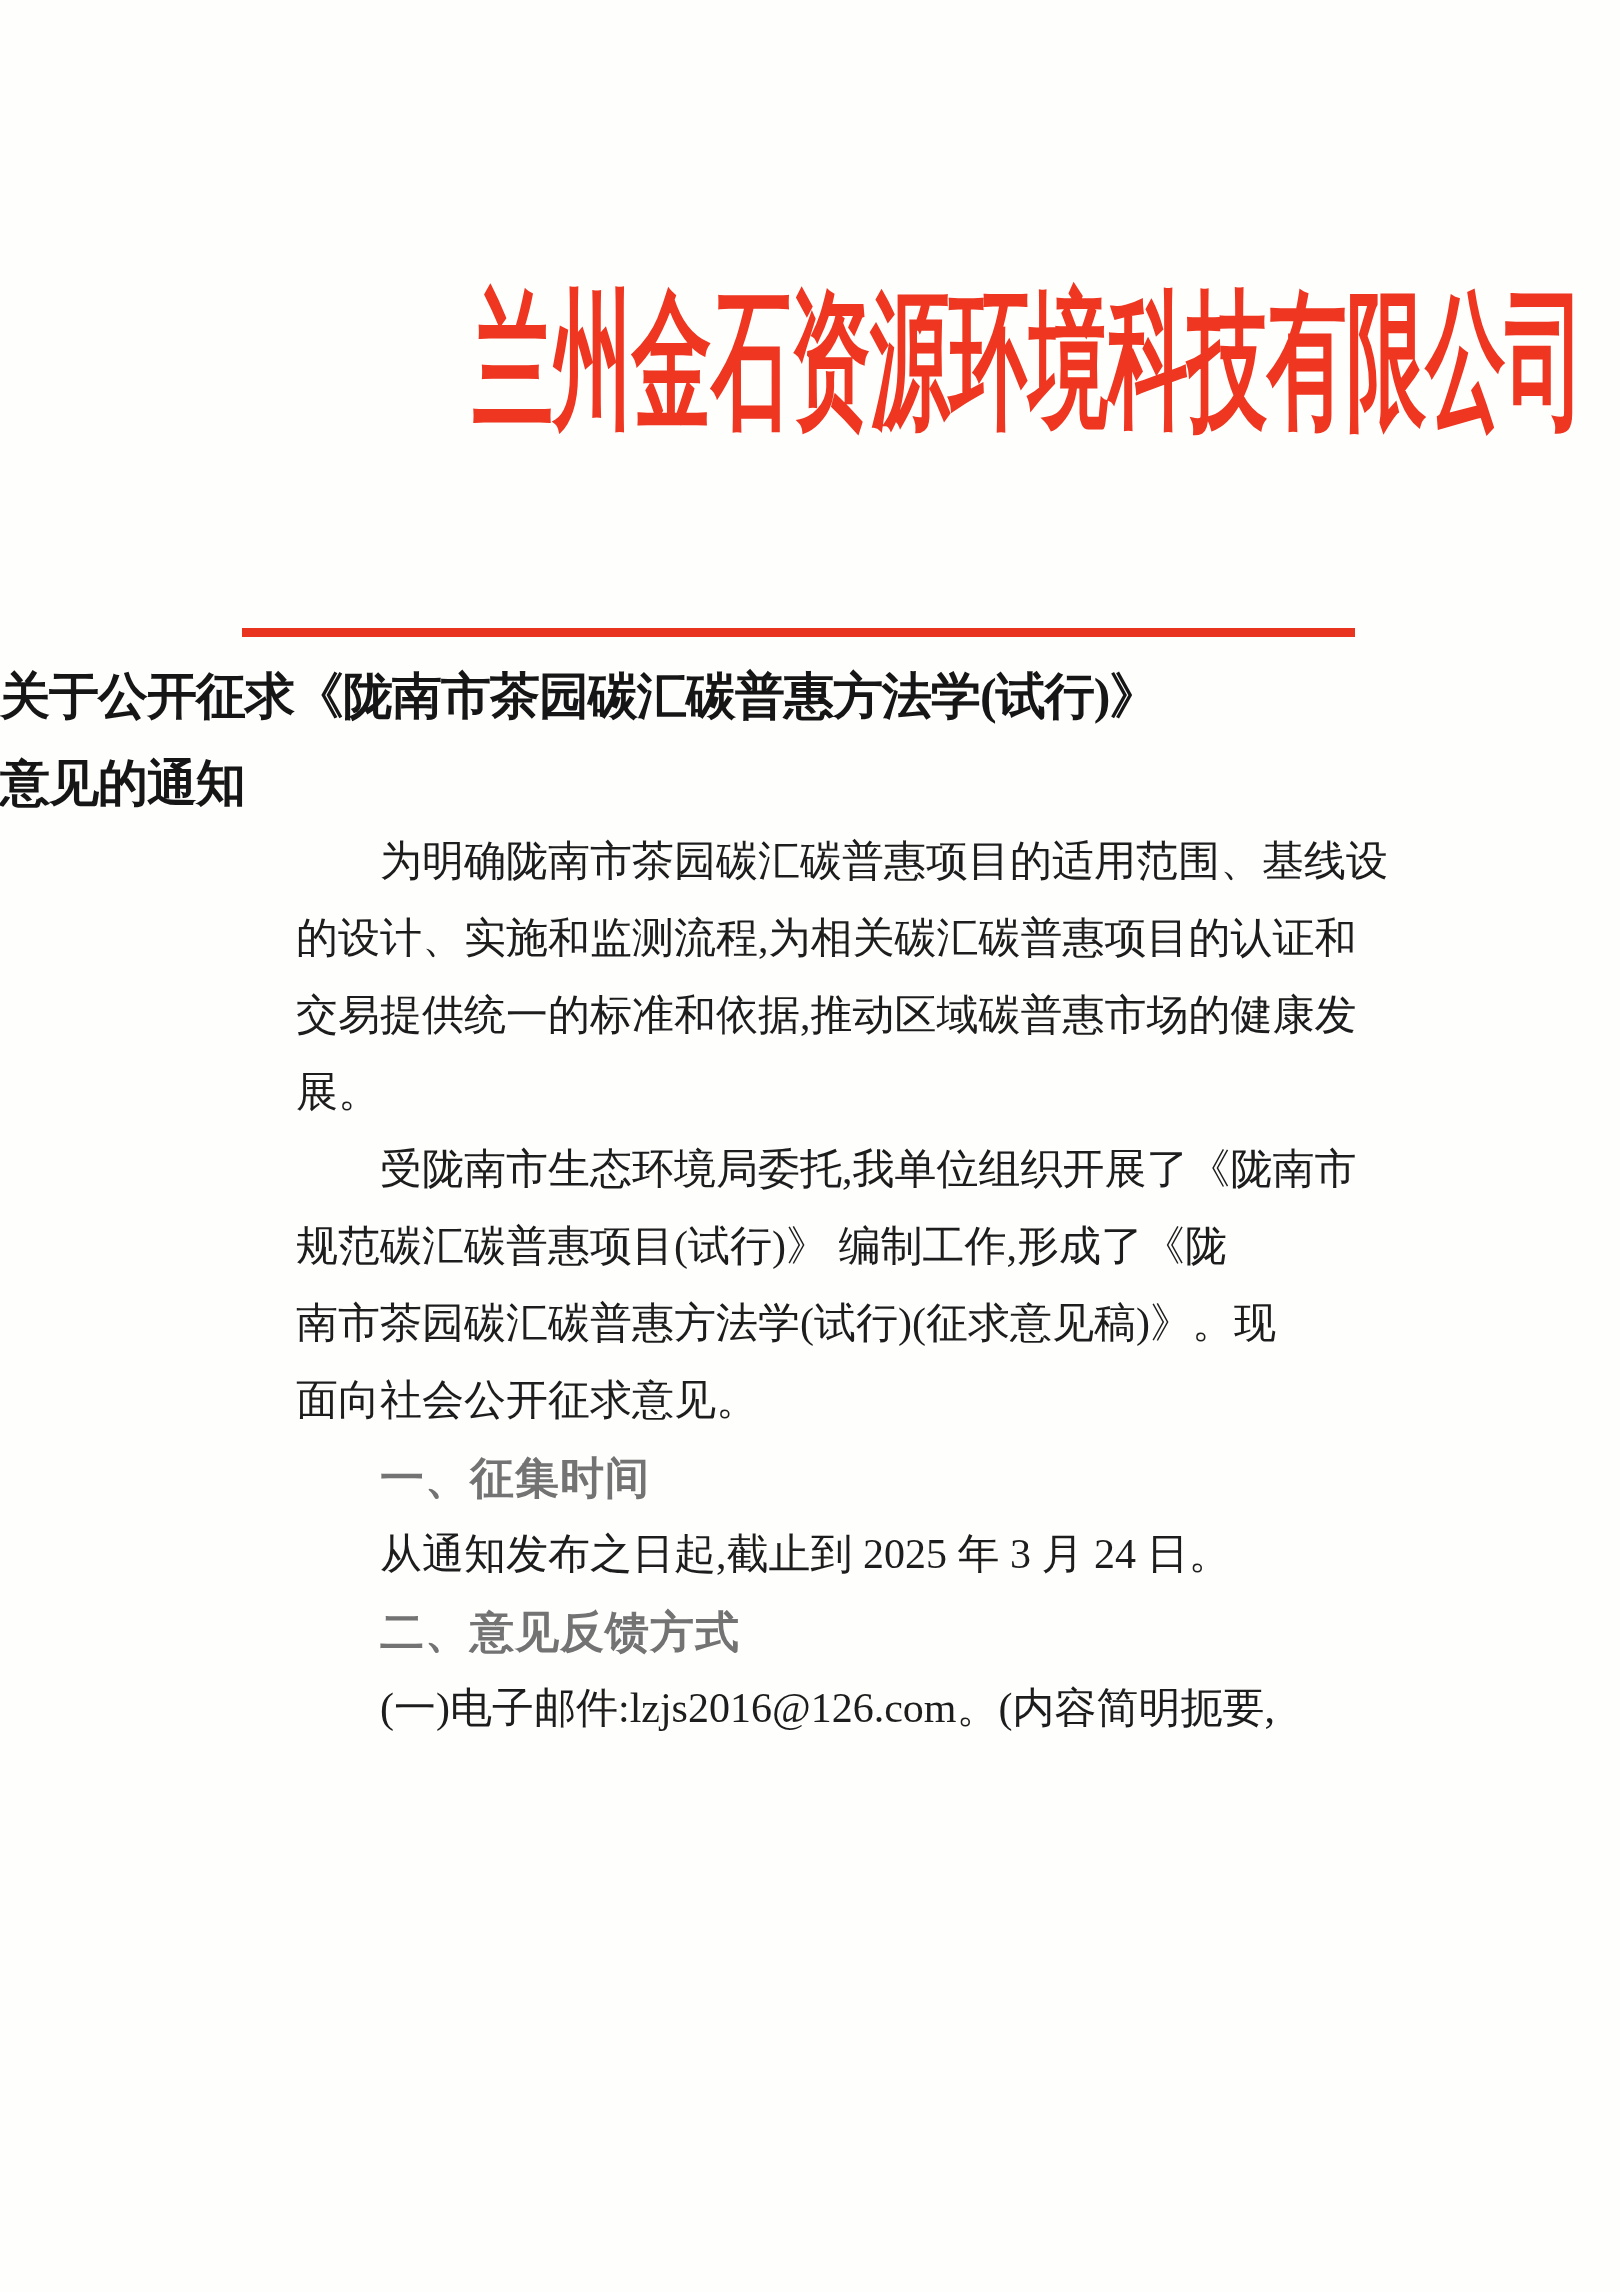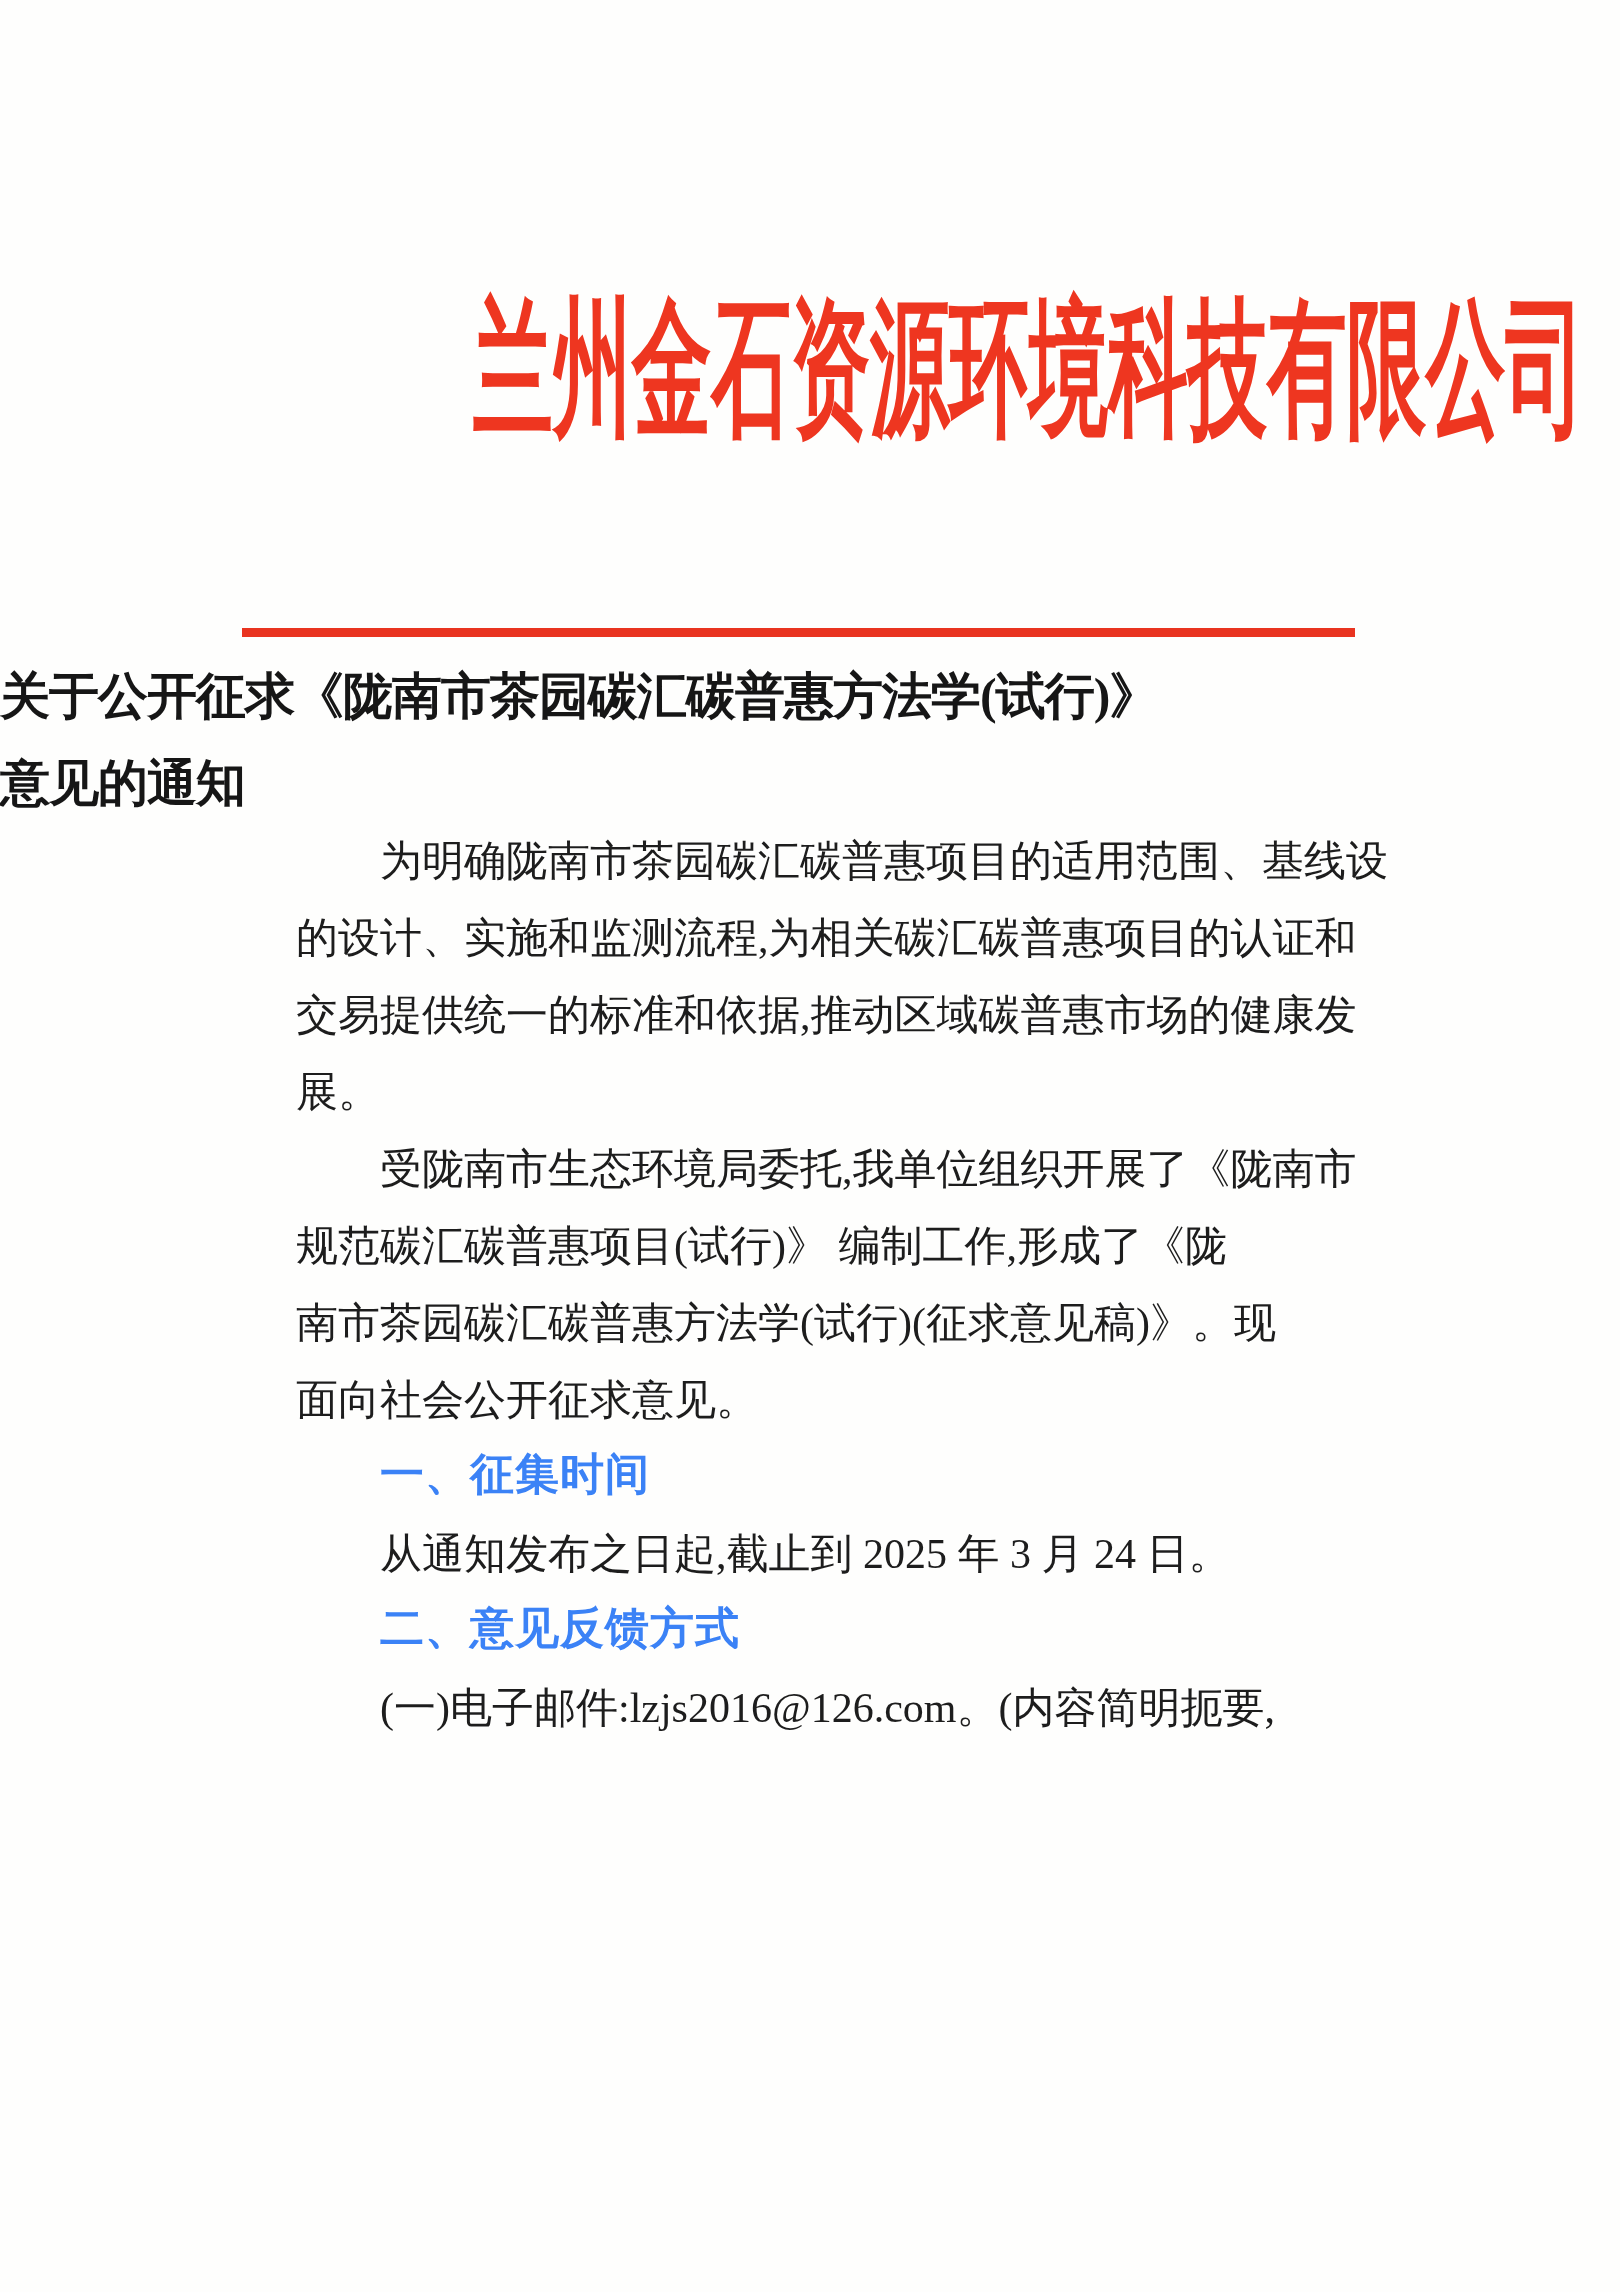--- a/index.html
+++ b/index.html
@@ -11,21 +11,21 @@
     height: 2293px;
     background: #fefefdf9;
     overflow: hidden;
     font-family: "Liberation Serif", "DejaVu Serif", serif;
     color: #1d1d1d;
   }
 
   
   .company {
     position: absolute;
-    top: 290px;
+    top: 282px;
     left: 0;
     width: 100%;
     text-align: center;
   }
   .company .company-text {
     display: inline-block;
     white-space: nowrap;
     font-size: 147px;
     line-height: 155px;
     font-weight: bold;
@@ -67,25 +67,25 @@
     color: #1d1d1d;
   }
   .line {
     height: 77px;
     line-height: 77px;
     white-space: nowrap;
     margin-left: 48px;
   }
   .indent { padding-left: 84px; }
   .heading {
-    font-family: Liberation Mono, monospace;
+    font-family: Liberation Sans, sans-serif;
     font-weight: bold;
     font-size: 44px;
     letter-spacing: 1px;
-    color: #3b82f6;
+    color: #737373;
   }
 </style>
 </head>
 <body>
 
 <div class="page">
 
   <div class="company">
     <span class="company-text">兰州金石资源环境科技有限公司</span>
   </div>

